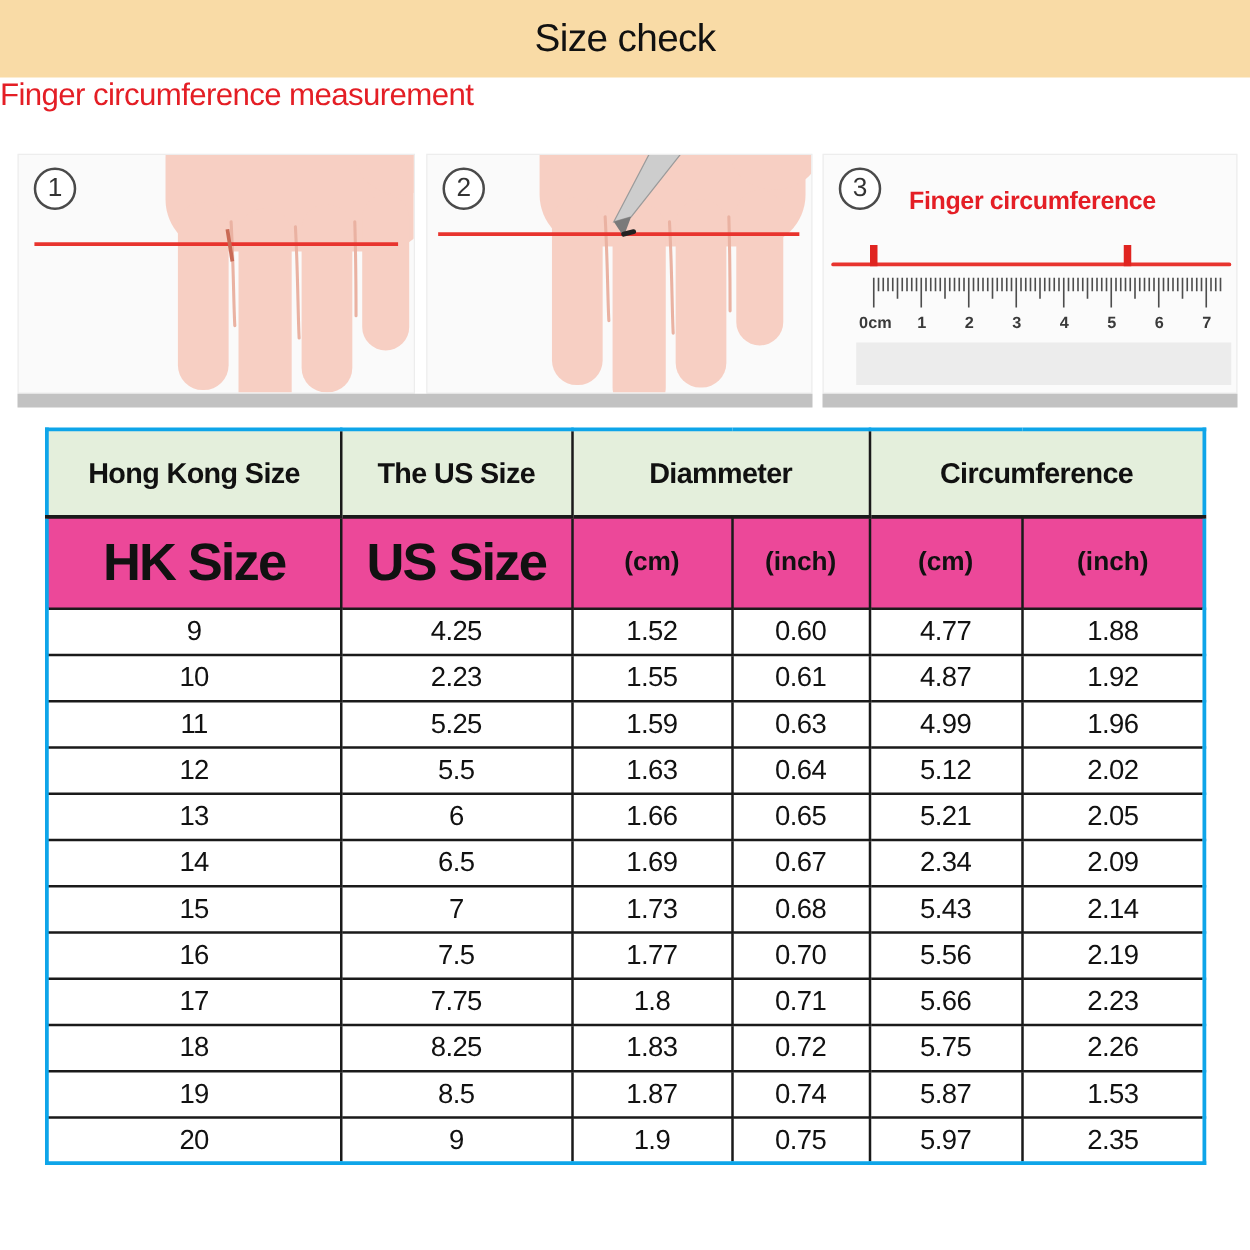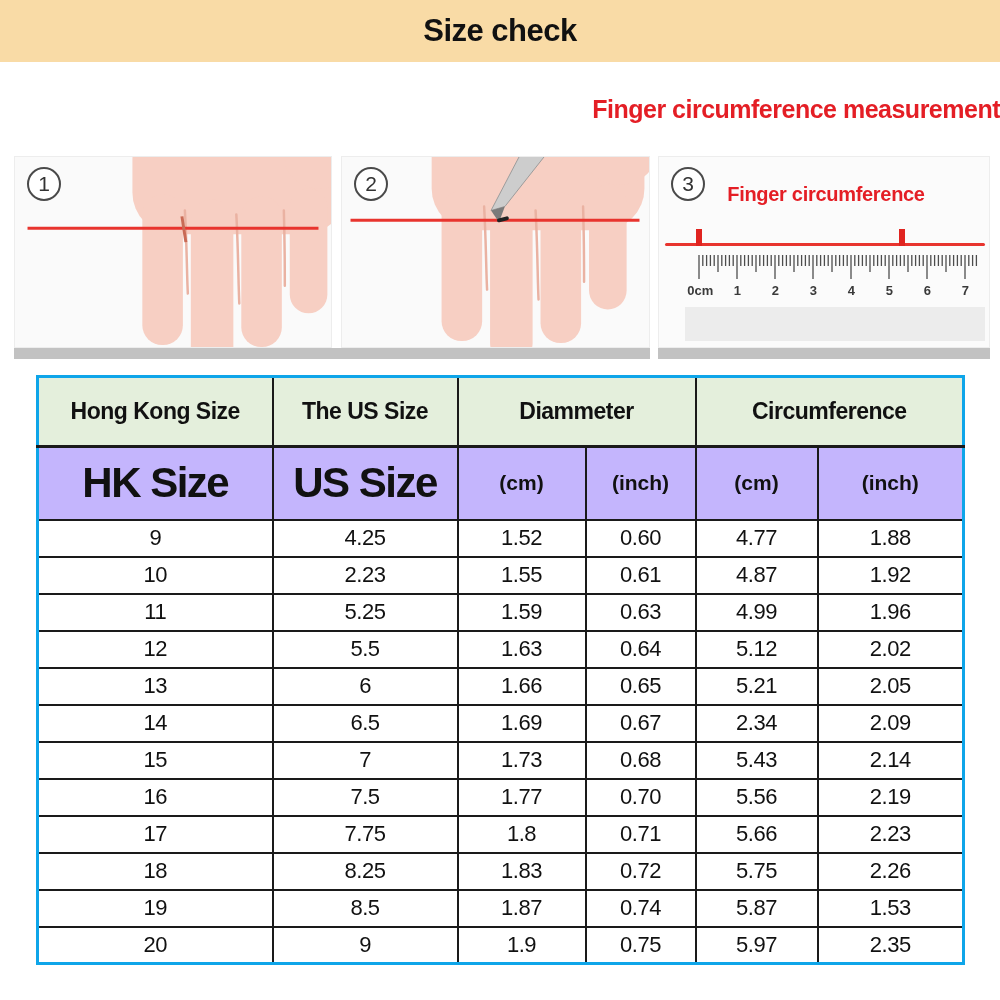--- a/index.html
+++ b/index.html
@@ -2,24 +2,24 @@
 <html><head>
 <meta charset="utf-8">
 <style>
   * { margin: 0; padding: 0; box-sizing: border-box; }
   html, body { width: 1000px; height: 1000px; background: #ffffff; overflow: hidden;
     font-family: "Liberation Sans", sans-serif; }
 
   
   .banner { width: 1000px; height: 62px; background: #f9dba6;
     display: flex; align-items: center; justify-content: center; }
-  .banner-title { font-size: 31px; font-weight: 700; color: #111; letter-spacing: -0.5px; }
-
-  
-  .subtitle { margin-top: 33px; text-align: right; font-size: 25px; font-weight: 700;
+  .banner-title { font-size: 31px; font-weight: 400; color: #111; letter-spacing: -0.5px; }
+
+  
+  .subtitle { text-align: left; font-size: 25px; font-weight: 400;
     color: #e41e25; letter-spacing: -0.5px; }
 
   
   .figures { position: relative; margin-top: 32px; height: 206px; }
   .panel { position: absolute; top: 0; height: 192px; background: #fafafa;
     border: 1px solid #ededed; overflow: hidden; }
   .panel-1 { left: 14px;  width: 318px; }
   .panel-2 { left: 341px; width: 309px; }
   .panel-3 { left: 658px; width: 332px; background: #fbfbfb; }
   .strip { position: absolute; top: 192px; height: 11px; background: #c2c2c2; }
@@ -50,21 +50,21 @@
     background: #ececec; }
 
   
   table.size-table { position: relative; margin: 13px 0 0 36px; width: 926px;
     border-collapse: collapse; table-layout: fixed; }
   .size-table th, .size-table td { border: 2px solid #1a1a1a; text-align: center;
     vertical-align: middle; color: #111; }
   .size-table { border: 3px solid #0ea5e9; }
   th.ghead { height: 70px; background: #e4efdc; font-size: 23px; font-weight: 700;
     letter-spacing: -0.5px; border-bottom-width: 3px; }
-  tr.subrow th { height: 73px; background: #c4b5fd; }
+  tr.subrow th { height: 73px; background: #ec4899; }
   th.big-sub  { font-size: 42px; font-weight: 700; letter-spacing: -1.5px; }
   th.small-sub{ font-size: 21px; font-weight: 700; }
   .size-table tbody td { height: 37px; font-size: 22px; letter-spacing: -0.5px;
     background: #fff; }
 </style>
 </head>
 <body>
 
 <svg width="0" height="0" style="position:absolute">
   <defs>

